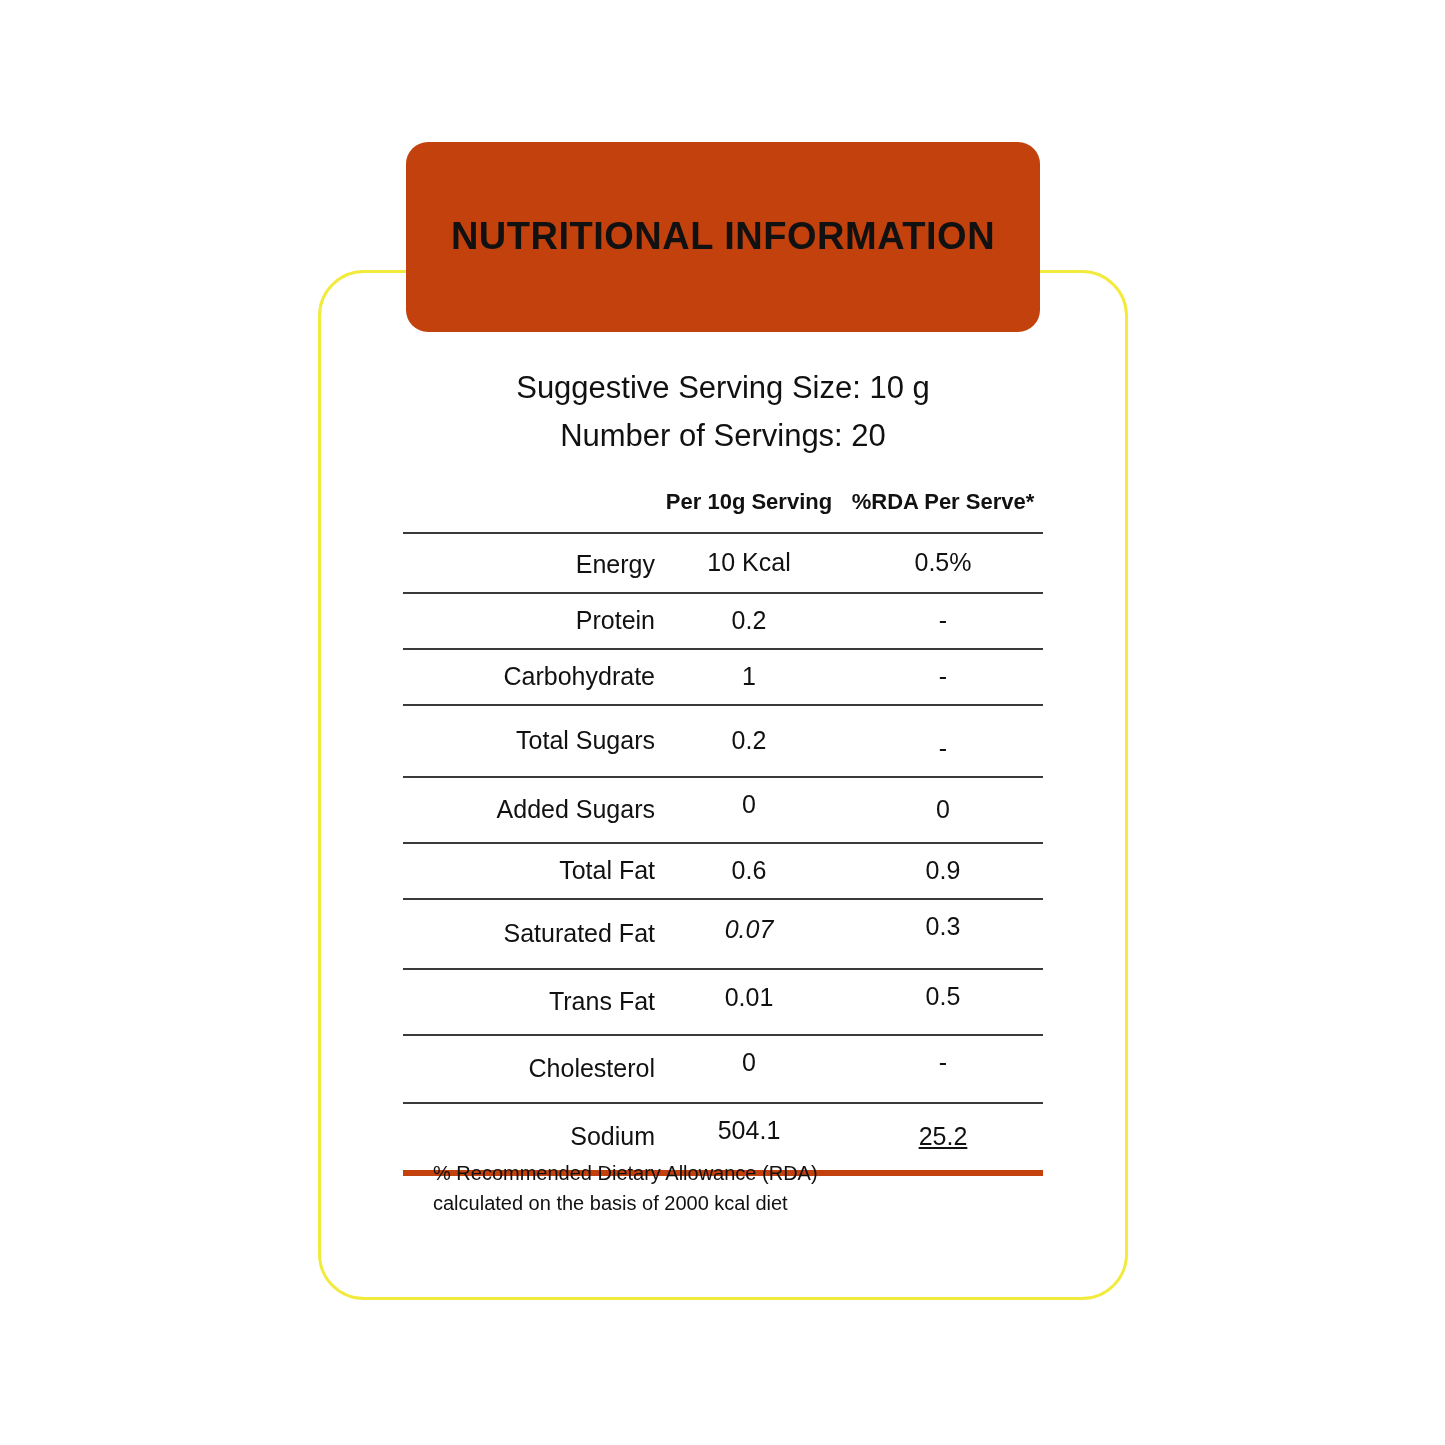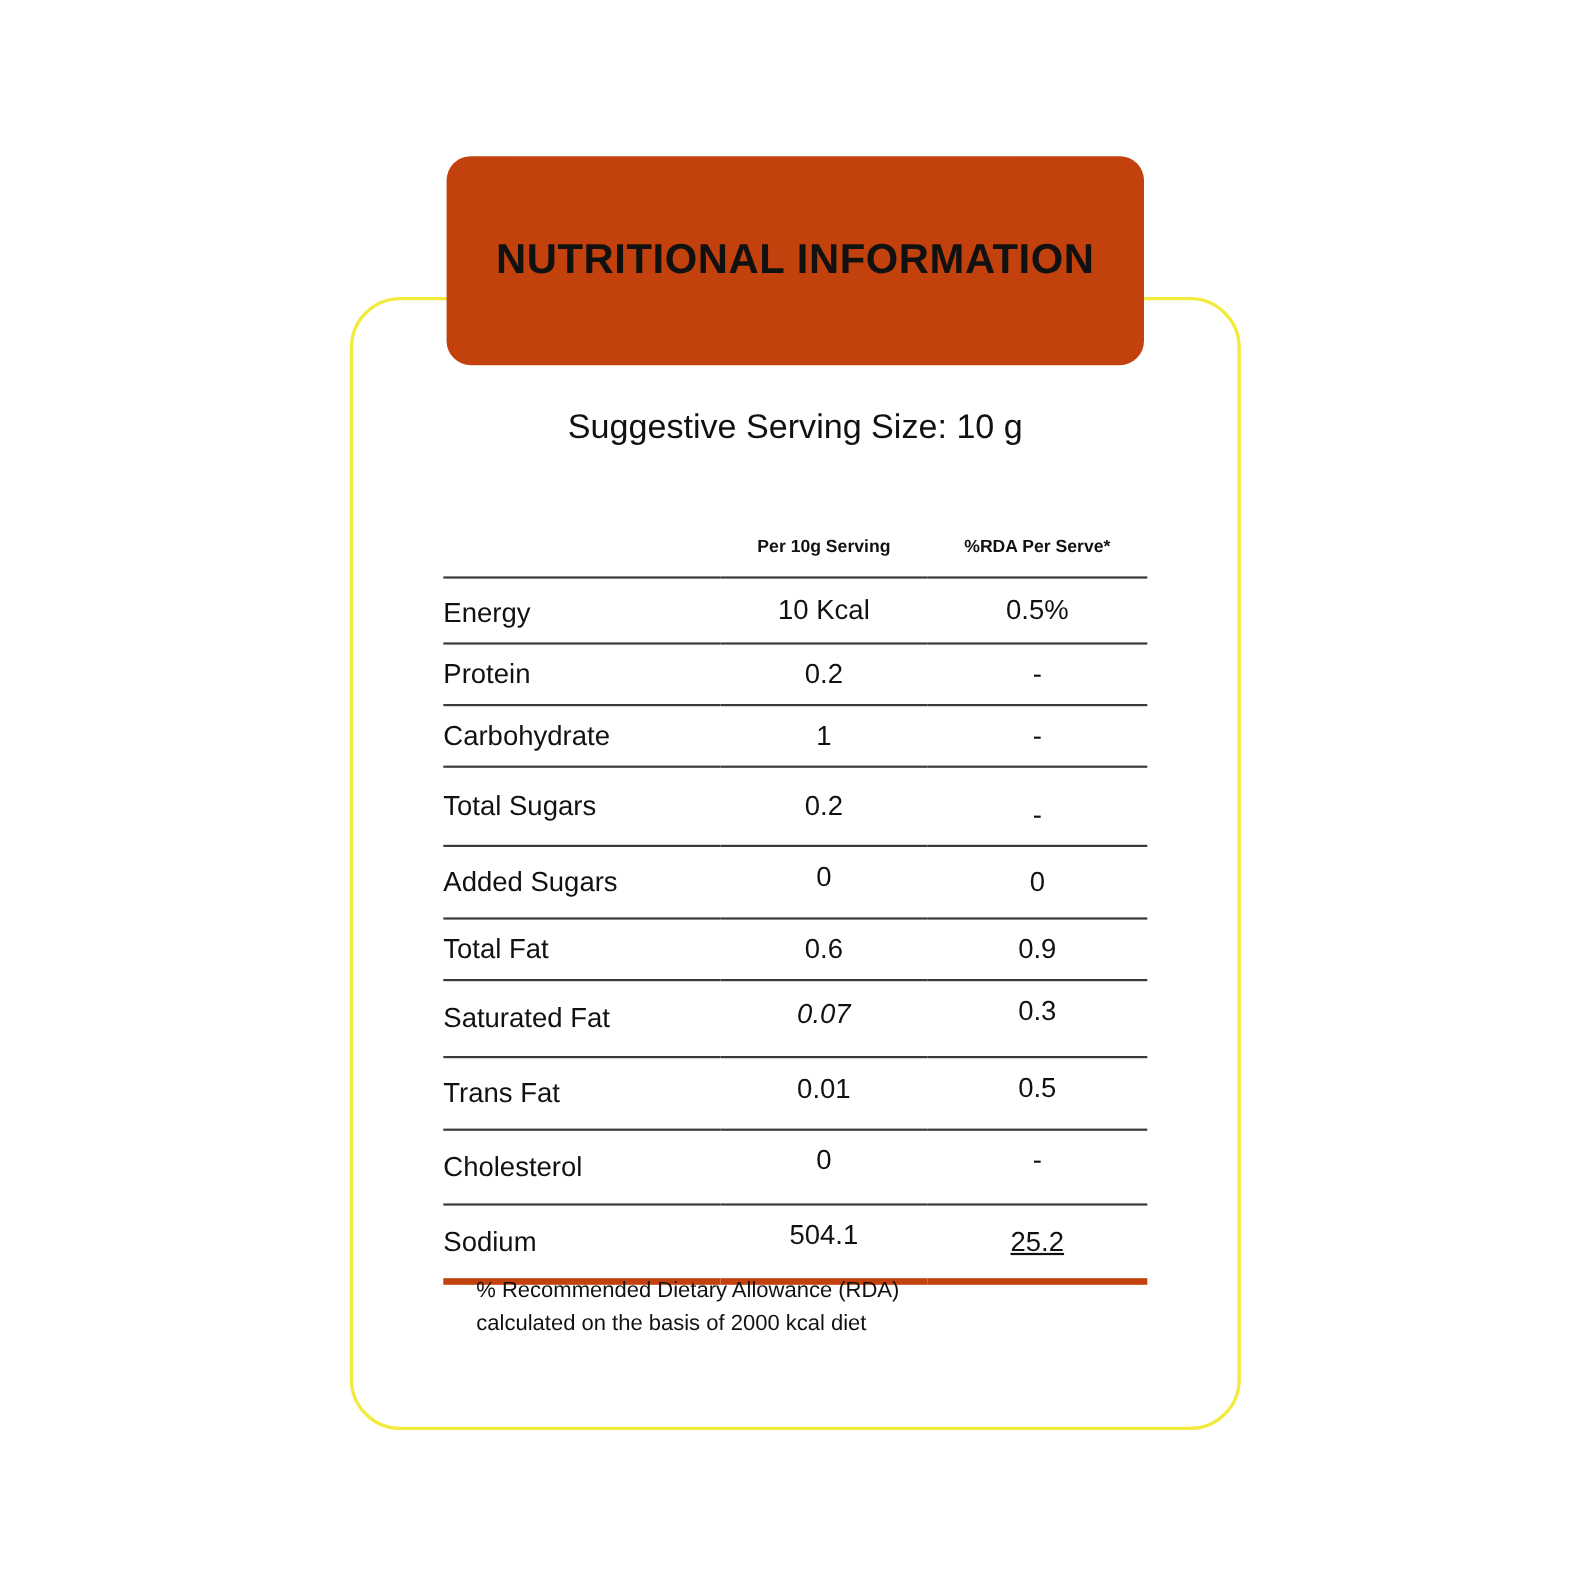--- a/index.html
+++ b/index.html
@@ -81,42 +81,42 @@
   table.nutri {
     border-collapse: collapse;
     width: 640px;
     table-layout: fixed;
   }
   table.nutri col.c0 { width: 252px; }
   table.nutri col.c1 { width: 188px; }
   table.nutri col.c2 { width: 200px; }
 
   table.nutri thead th {
-    font-size: 16px;
+    font-size: 22px;
     font-weight: bold;
     color: #111111;
     padding: 0 0 16px 0;
     vertical-align: bottom;
     text-align: center;
     line-height: 1.25;
   }
   table.nutri thead th.blank { }
 
   table.nutri tbody td {
     border-top: 2px solid #3a3a3a;
     font-size: 25px;
     color: #111111;
     height: 54px;
     padding: 0;
   }
   table.nutri tbody tr:last-child td {
     border-bottom: 6px solid #c2410c;
   }
   td.label {
-    text-align: left;
+    text-align: right;
     padding-left: 4px;
     vertical-align: middle;
   }
   td.val {
     text-align: center;
     vertical-align: middle;
   }
   td.rda {
     text-align: center;
     vertical-align: middle;
@@ -150,20 +150,21 @@
 <body>
 
 <div class="panel"></div>
 
 <div class="title-badge">
   <div class="title-main">NUTRITIONAL INFORMATION</div>
 </div>
 
 <div class="serving-block">
   <div class="serving-line">Suggestive Serving Size: 10 g</div>
+  <div class="serving-line">Number of Servings: 20</div>
 </div>
 
 <div class="table-wrap">
   <table class="nutri">
     <colgroup>
         <col class="c0">
         <col class="c1">
         <col class="c2">
       </colgroup>
     <thead>

